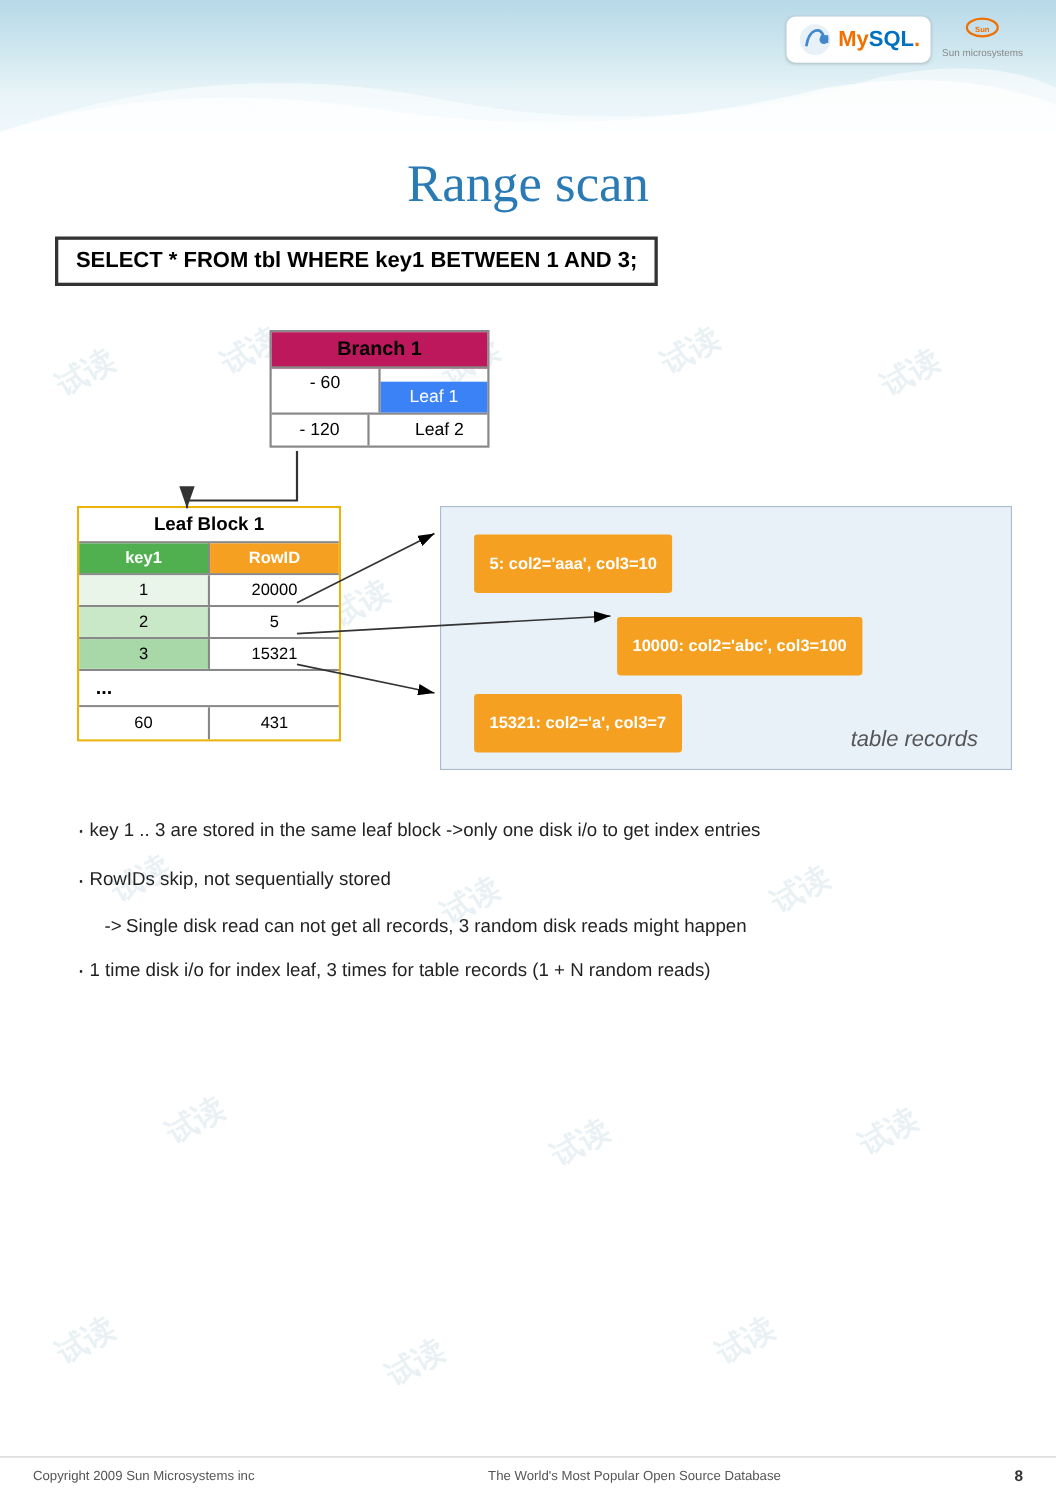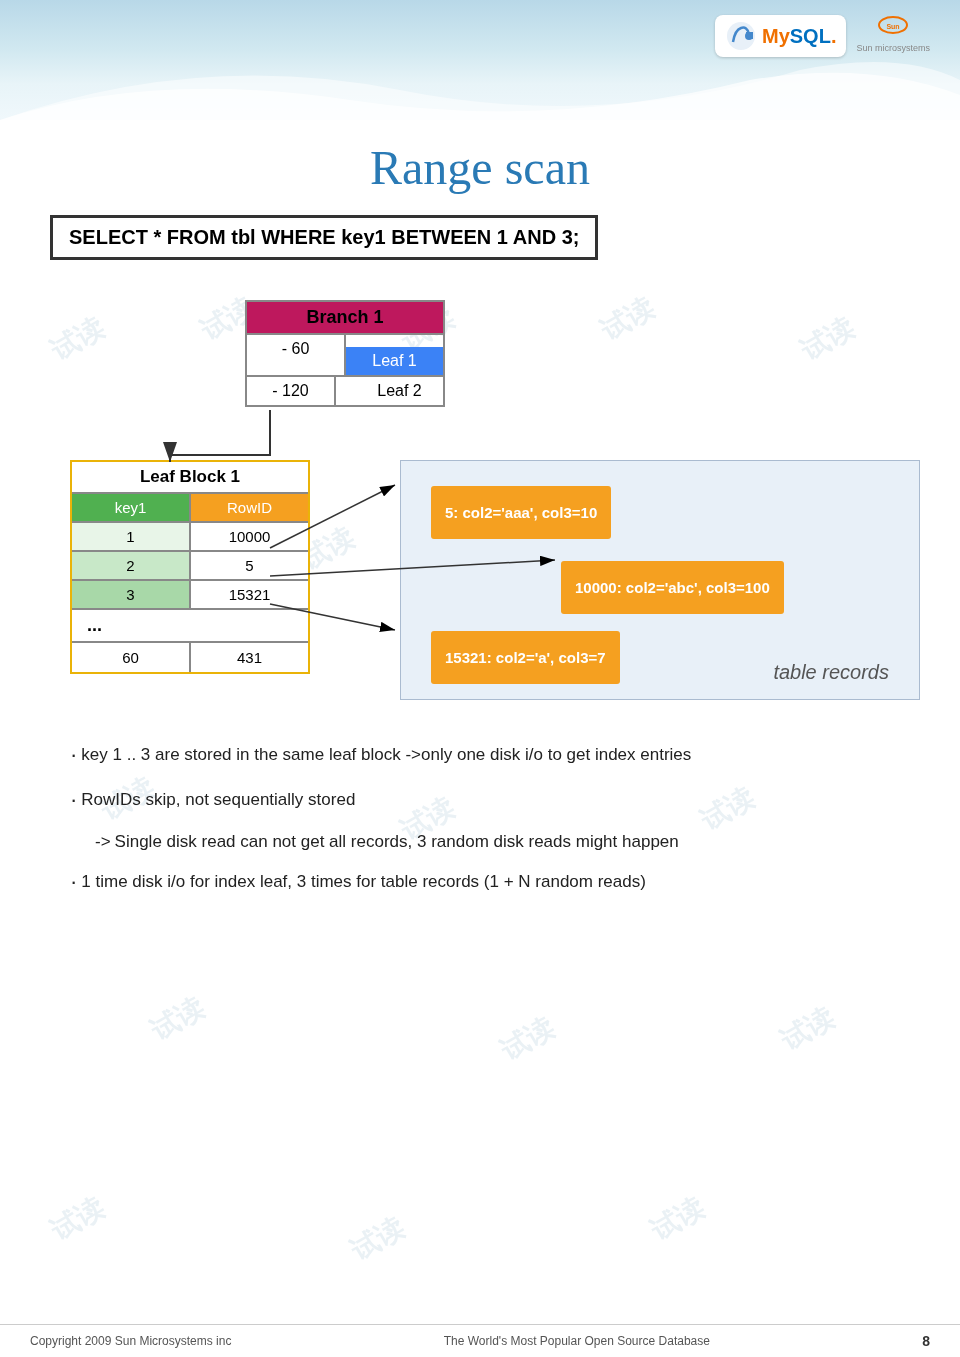--- a/index.html
+++ b/index.html
@@ -139,21 +139,21 @@
       border-bottom: 2px solid #888;
     }
     .leaf-col-headers {
       display: flex;
       border-bottom: 2px solid #888;
     }
     .leaf-col-header {
       flex: 1;
       padding: 5px 8px;
       font-size: 15px;
-      font-weight: normal;
+      font-weight: bold;
       text-align: center;
       border-right: 2px solid #888;
     }
     .leaf-col-header:last-child { border-right: none; }
     .leaf-col-key { background: #50b050; color: #fff; }
     .leaf-col-rowid { background: #f5a020; color: #fff; }
 
     .leaf-data-row {
       display: flex;
       border-bottom: 2px solid #888;
@@ -404,21 +404,21 @@
     </div>
 
     <div class="leaf-block">
       <div class="leaf-header">Leaf Block 1</div>
       <div class="leaf-col-headers">
         <div class="leaf-col-header leaf-col-key">key1</div>
         <div class="leaf-col-header leaf-col-rowid">RowID</div>
       </div>
       <div class="leaf-data-row">
         <div class="leaf-data-cell leaf-key-1">1</div>
-        <div class="leaf-data-cell">10000</div>
+        <div class="leaf-data-cell">20000</div>
       </div>
       <div class="leaf-data-row">
         <div class="leaf-data-cell leaf-key-2">2</div>
         <div class="leaf-data-cell">5</div>
       </div>
       <div class="leaf-data-row">
         <div class="leaf-data-cell leaf-key-3">3</div>
         <div class="leaf-data-cell">15321</div>
       </div>
       <div class="leaf-dots">...</div>

